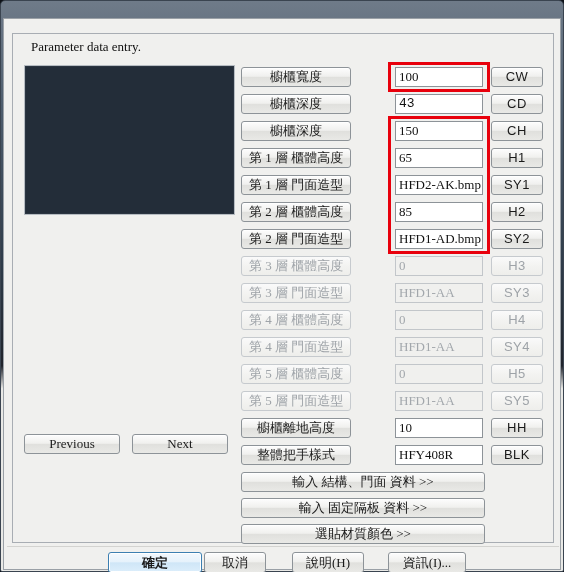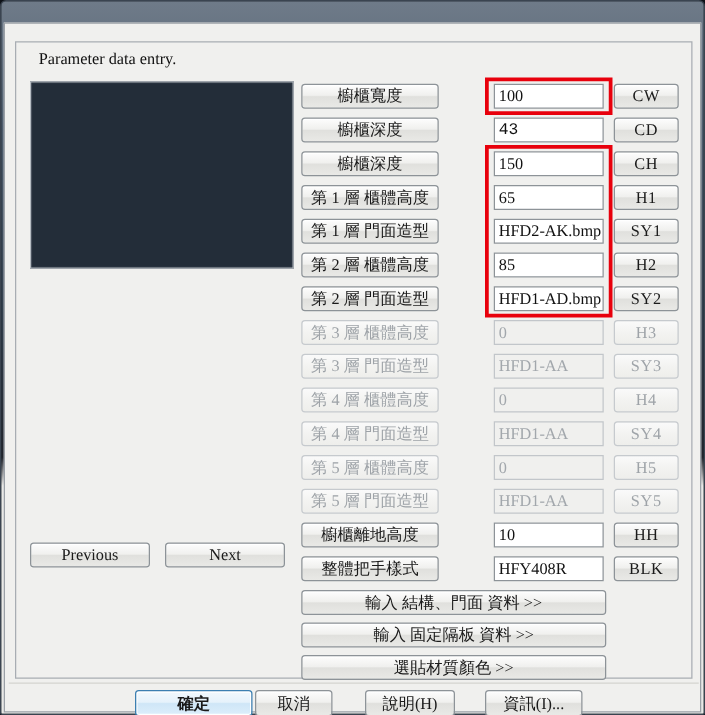--- a/index.html
+++ b/index.html
@@ -78,21 +78,21 @@
     box-shadow:inset 0 1px 0 #ffffff;
   }
   .btn.dis{
     color:#9ea3a8;border-color:#c6cace;
     background:linear-gradient(180deg,#fafafa 0%,#f3f3f1 50%,#eeeeeb 100%);
     box-shadow:none;cursor:default;
   }
   .lbtn{ 
     height:20px;line-height:18px;
   }
-  .tagbtn{height:20px;line-height:18px;font-family:Liberation Serif, serif;letter-spacing:.5px;}
+  .tagbtn{height:20px;line-height:18px;font-family:Liberation Sans, sans-serif;letter-spacing:.5px;}
   .inp{
     position:absolute;box-sizing:border-box;
     height:20px;line-height:18px;
     border:1px solid #8d9398;background:#ffffff;
     font-size:13px;color:#111;padding:0 3px;
     font-family:"Liberation Serif","DejaVu Serif",serif;
     overflow:hidden;white-space:nowrap;cursor:text;
   }
   .inp.dis{
     background:#f0f0ee;color:#a2a7ac;border-color:#c2c6ca;cursor:default;

